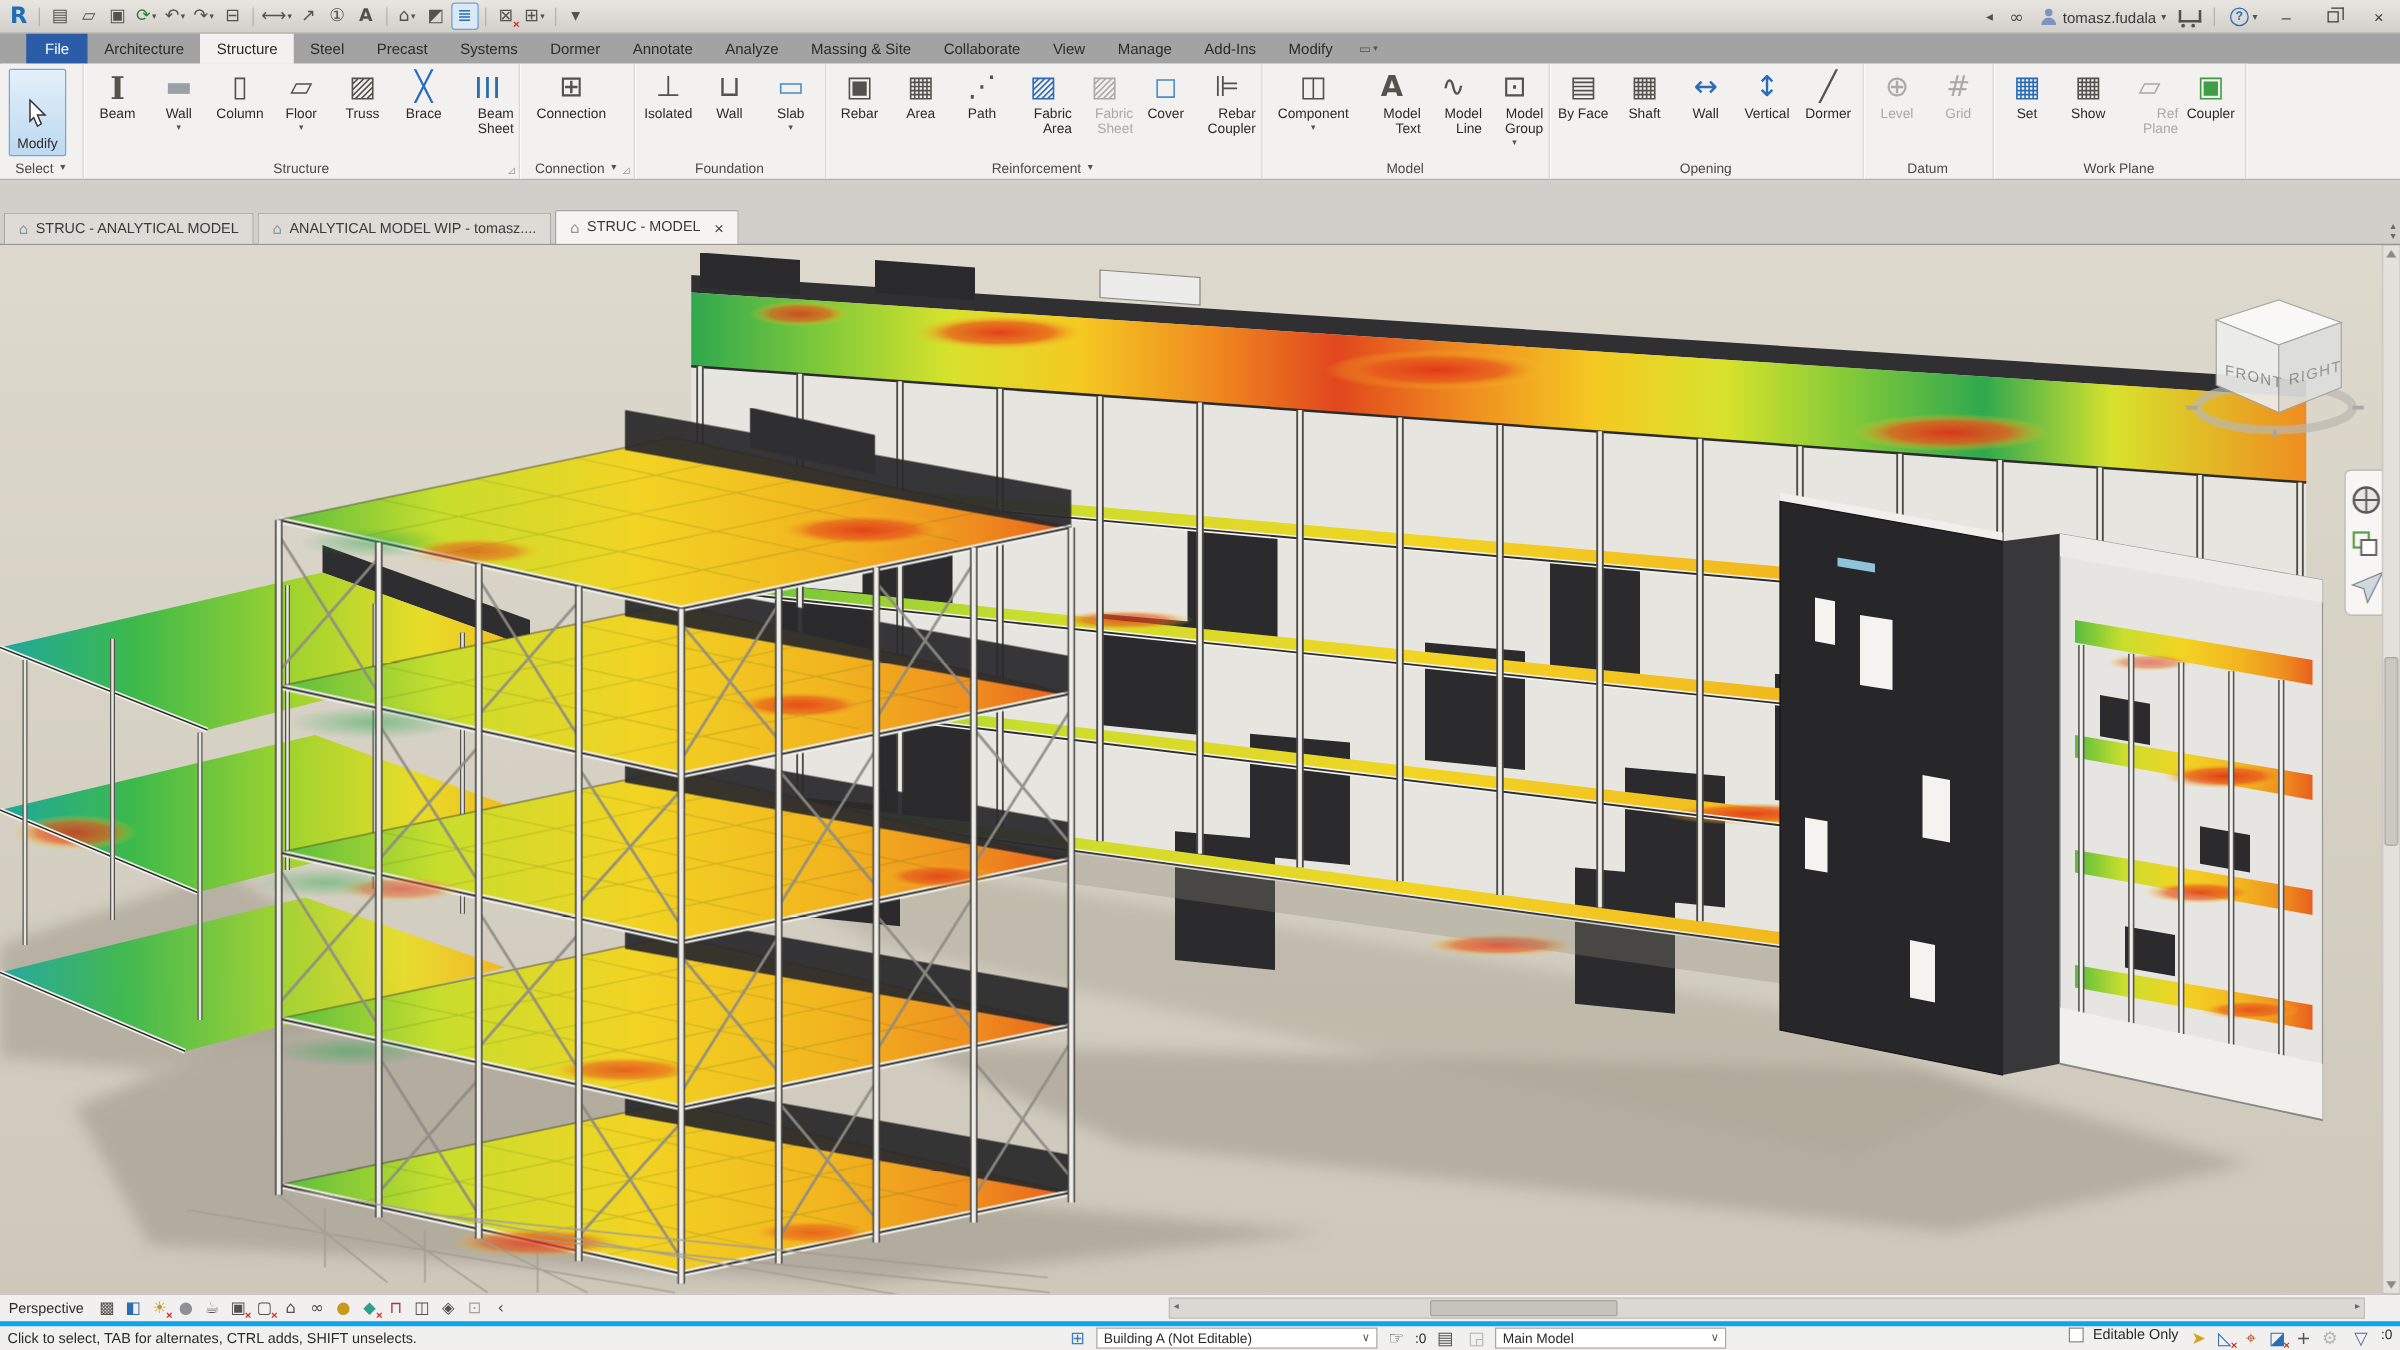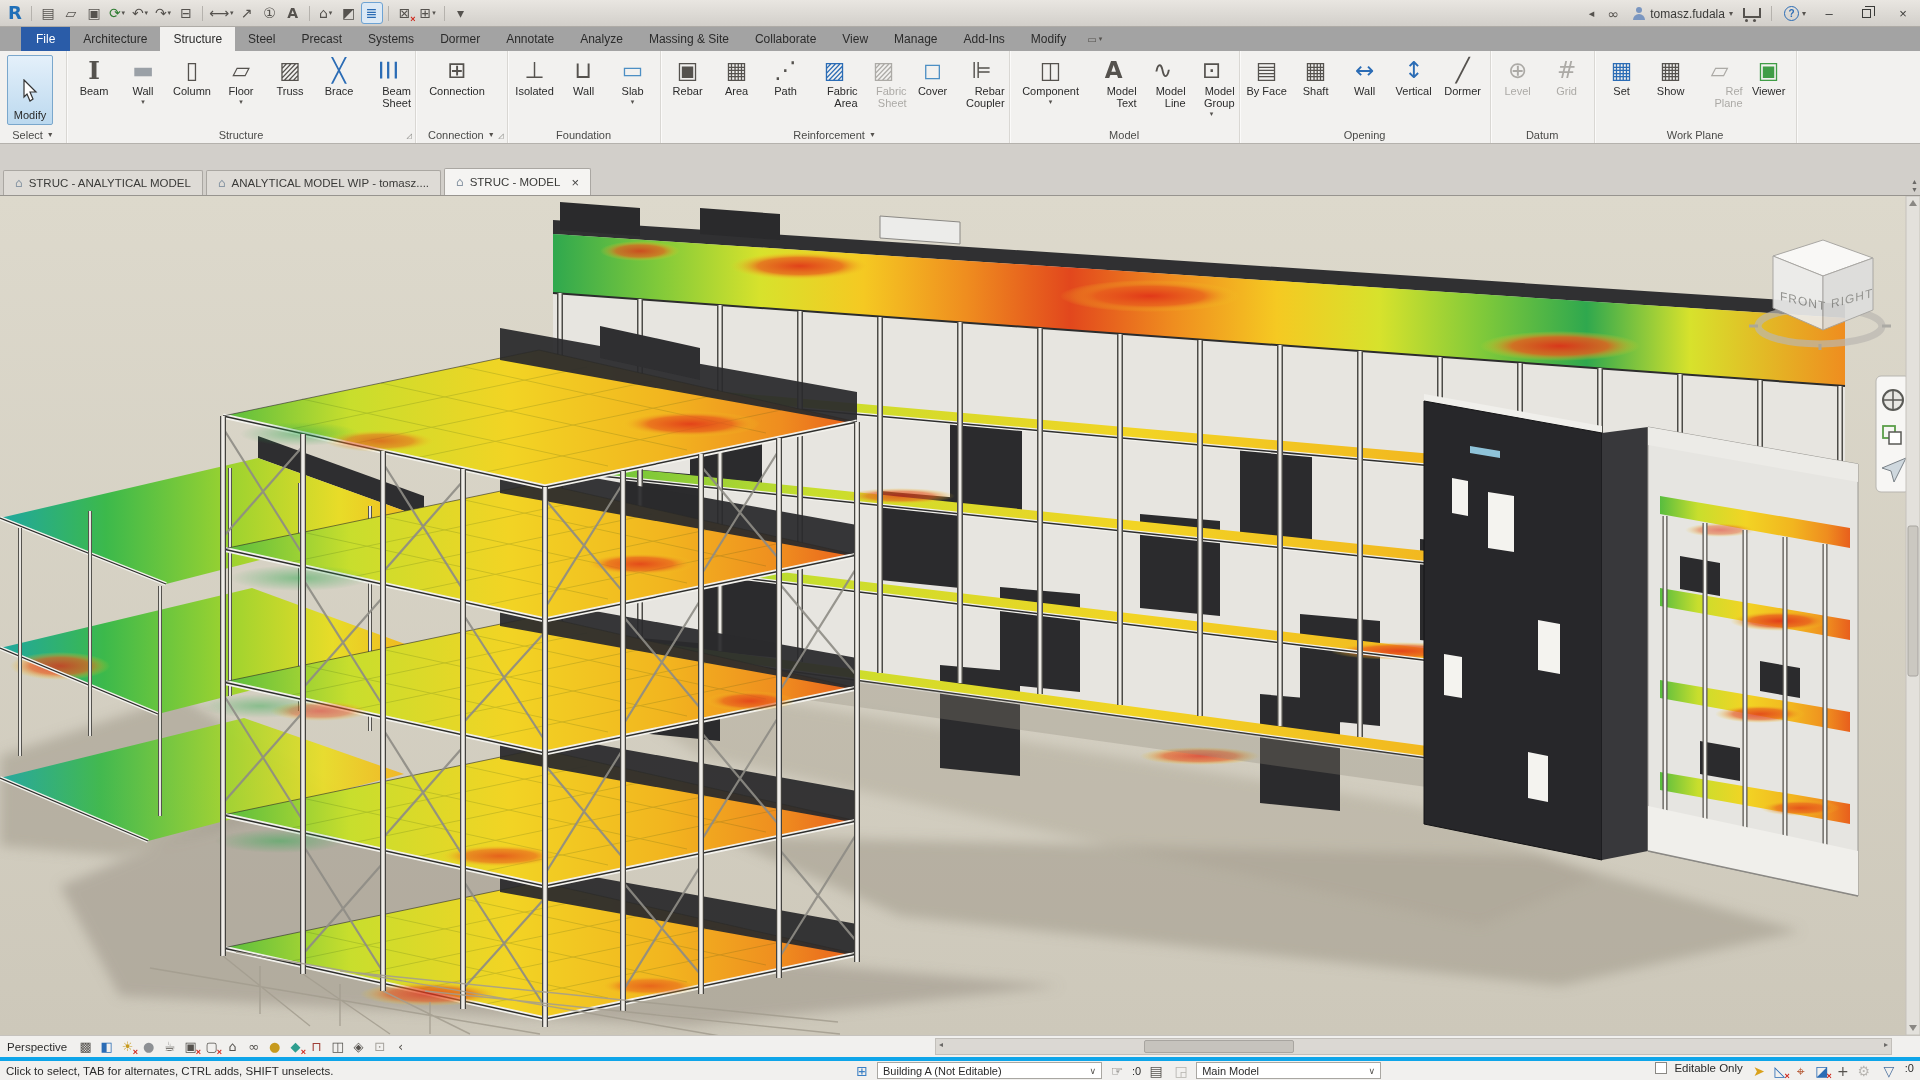--- a/index.html
+++ b/index.html
@@ -465,21 +465,21 @@
     <span class="rlabel">Show</span>
 
   </div>
         <div class="rbtn disabled">
     <span class="glyph">▱</span>
     <span class="rlabel">Ref Plane</span>
 
   </div>
         <div class="rbtn">
     <span class="glyph" style="color: rgb(63, 157, 70);">▣</span>
-    <span class="rlabel">Viewer</span>
+    <span class="rlabel">Coupler</span>
 
   </div>
       </div>
     <div class="cap">
       <span>Work Plane</span>
     </div>
   </div>
 </div>
 
 <div class="viewtabs">

